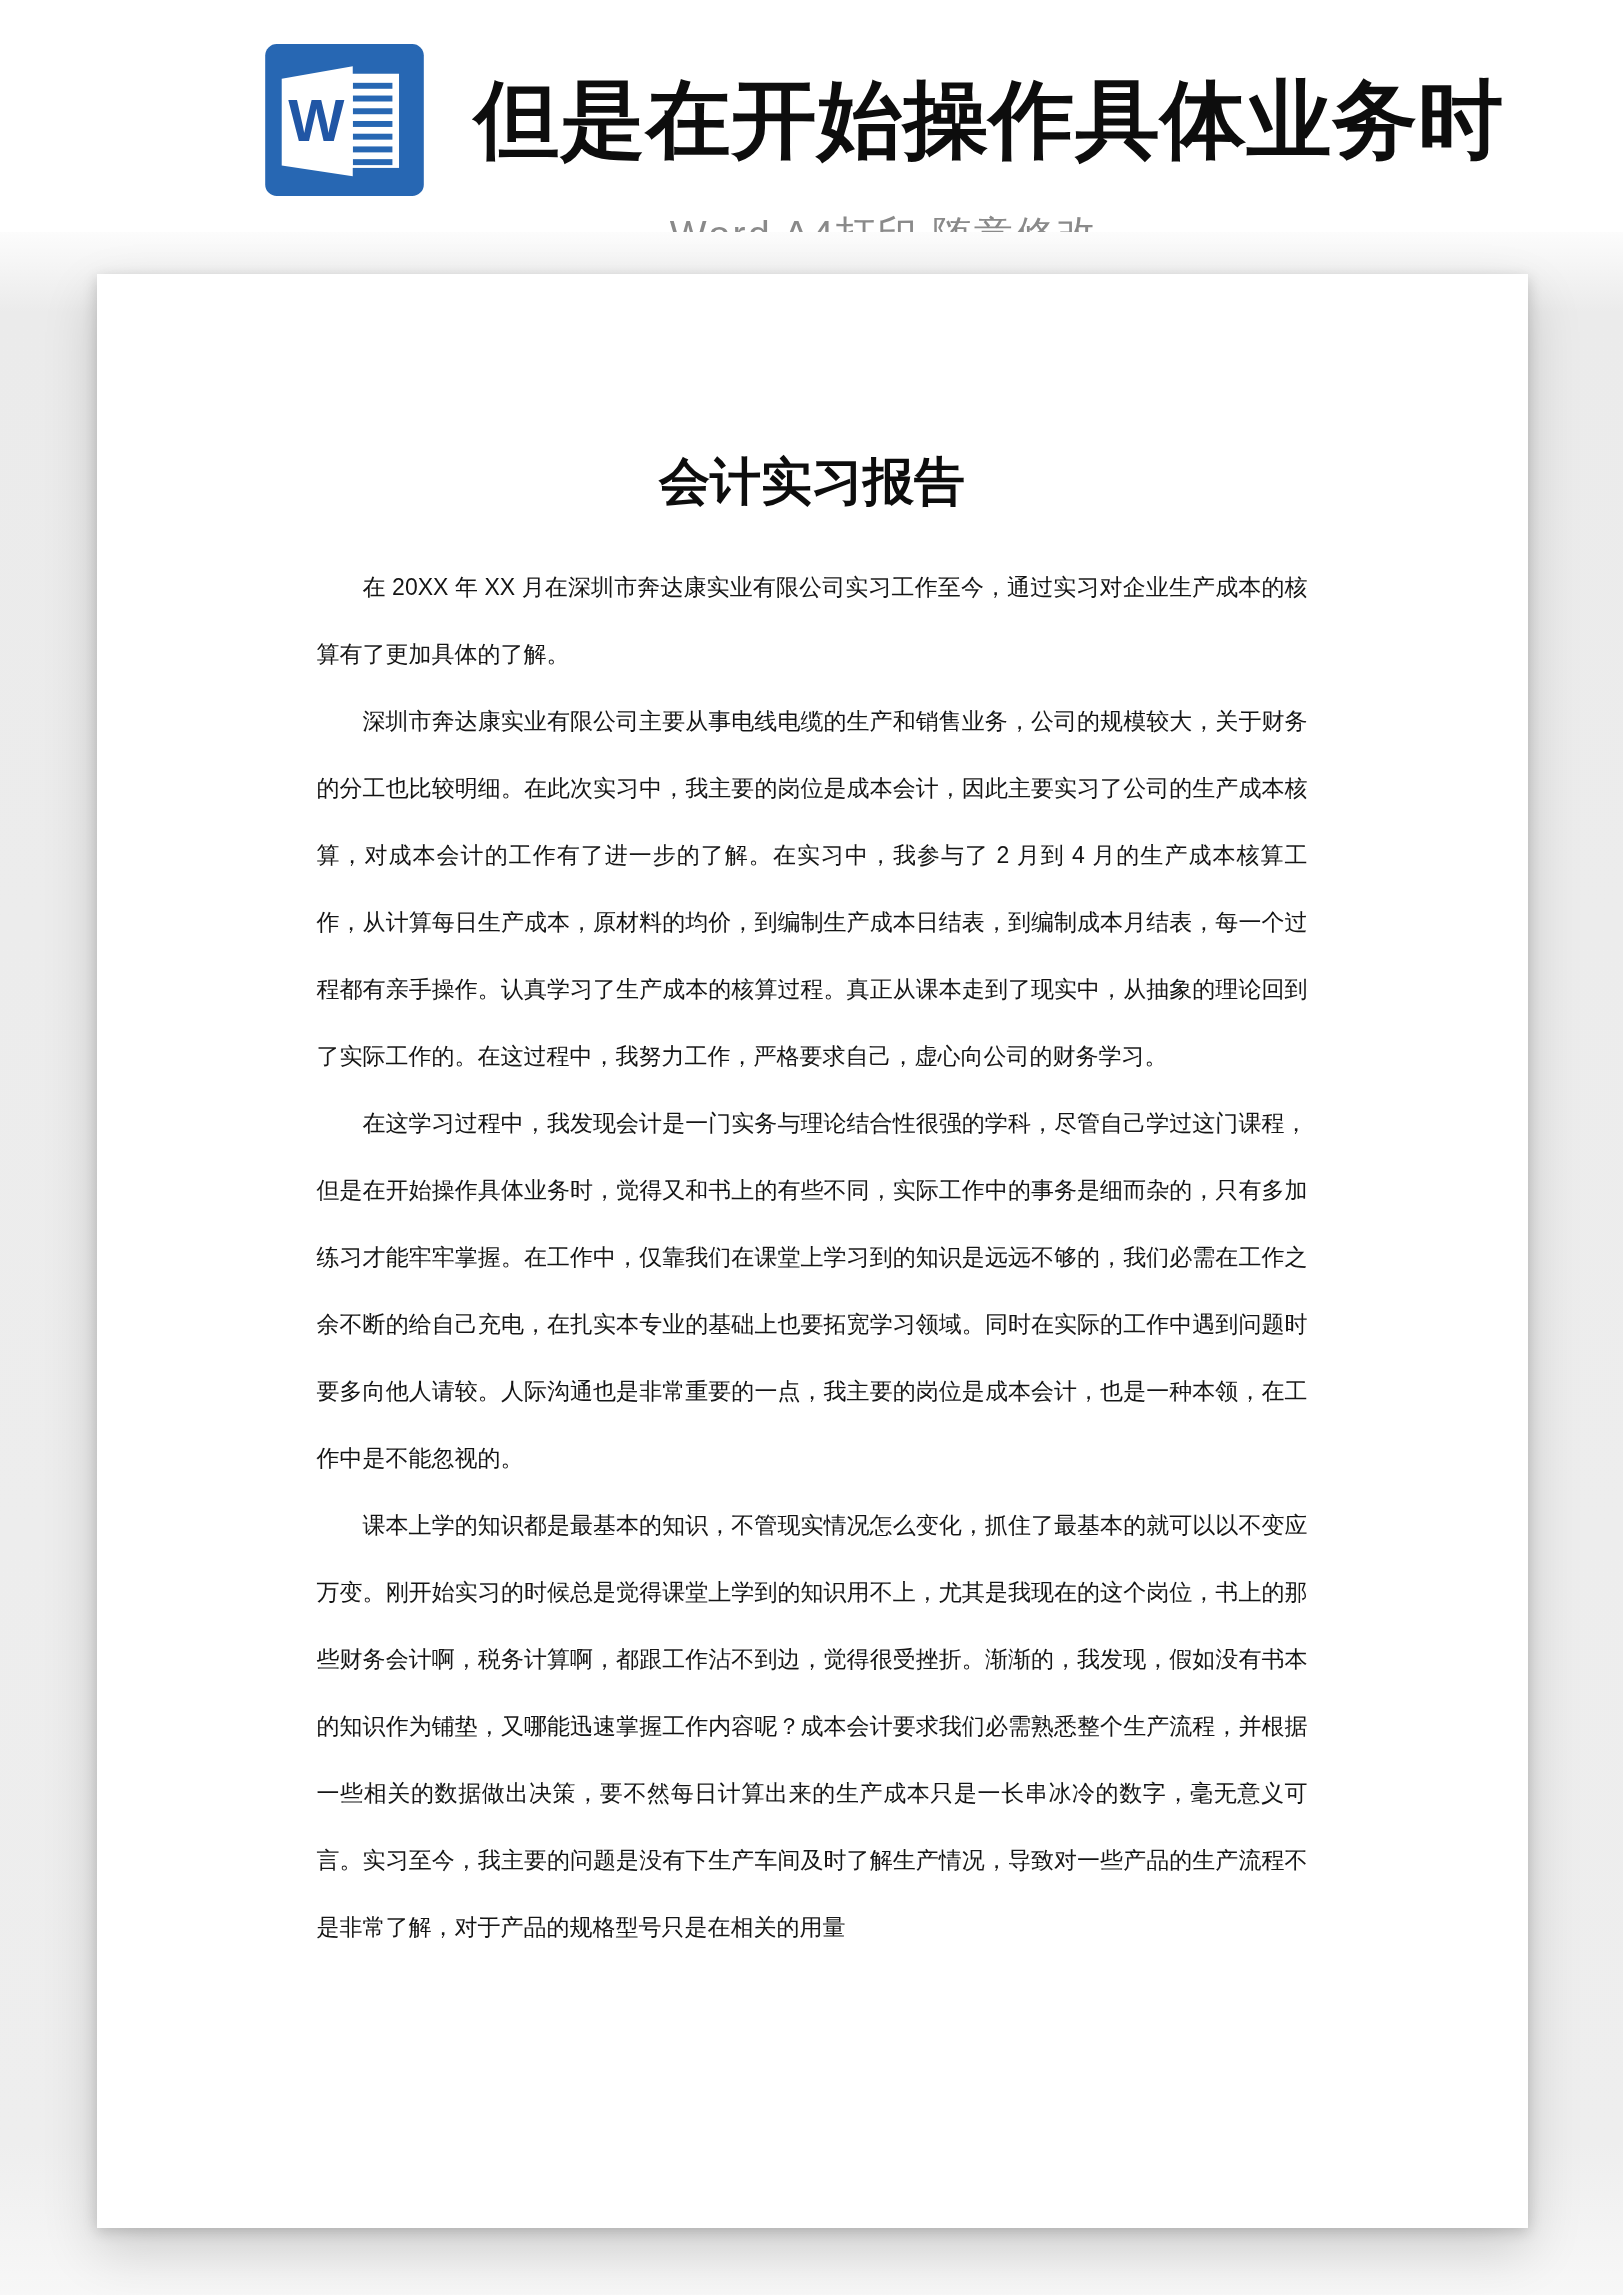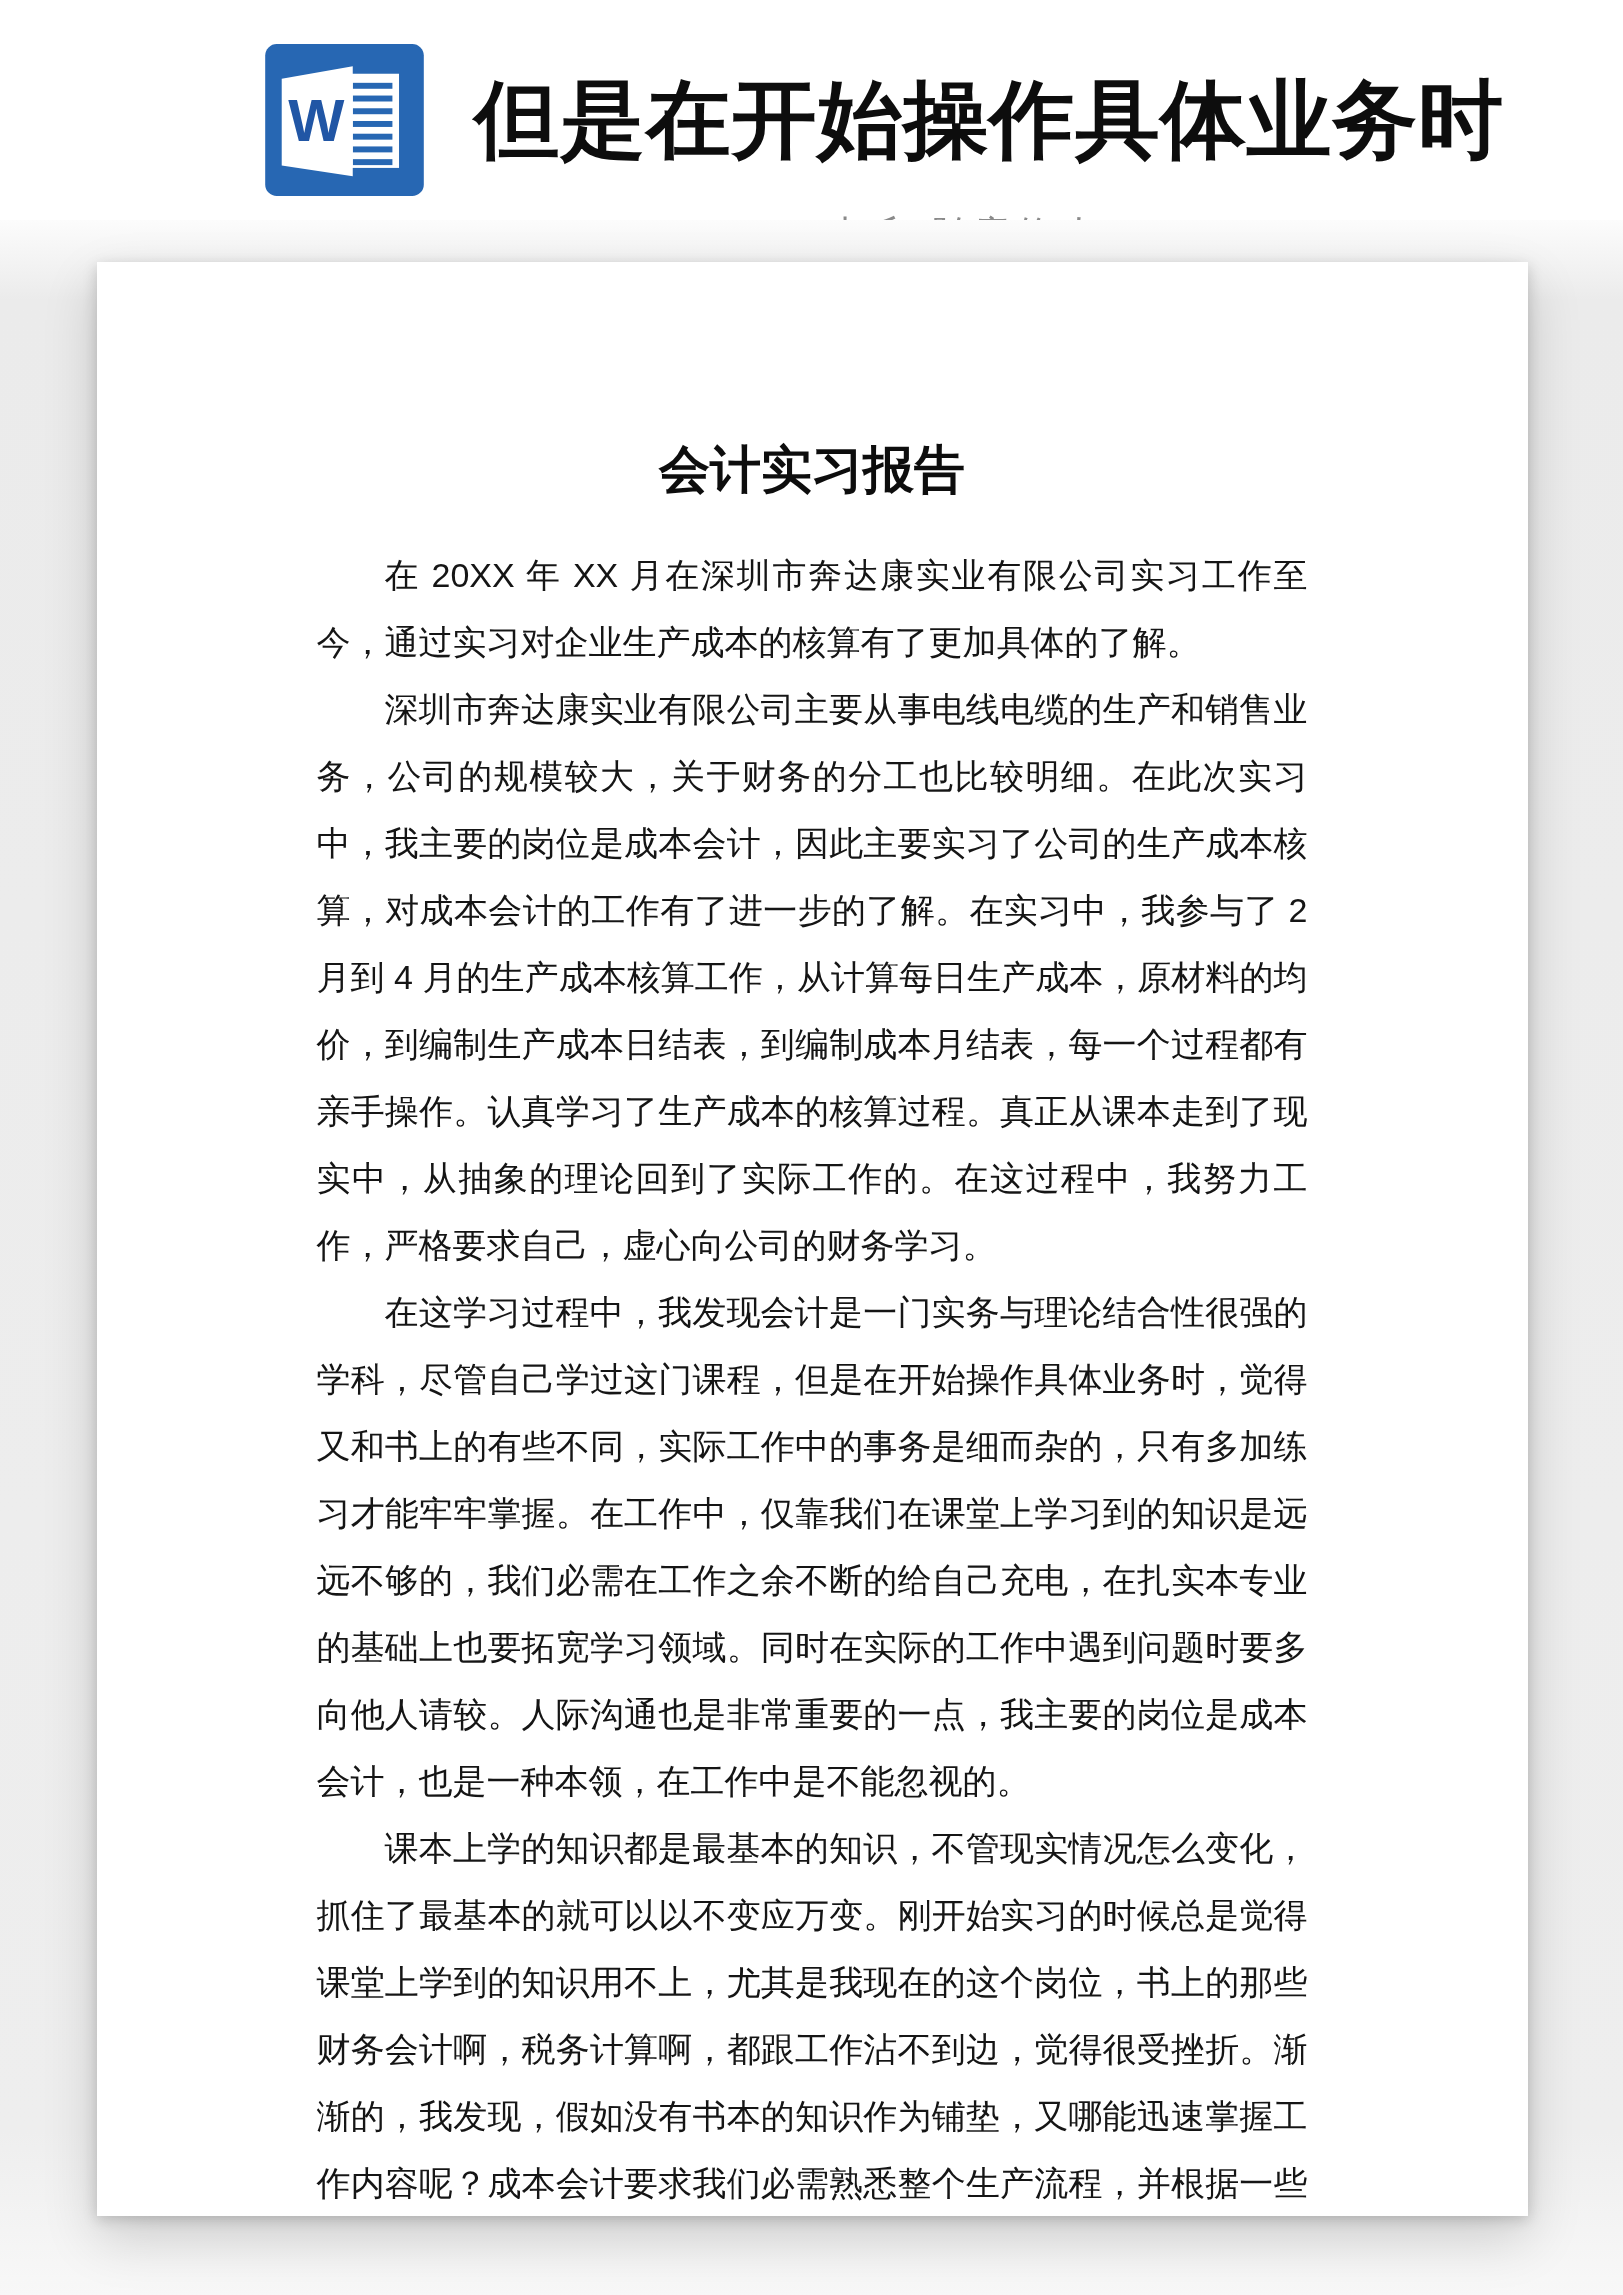--- a/index.html
+++ b/index.html
@@ -60,37 +60,37 @@
     background:linear-gradient(180deg,
       #fcfcfc 0px,
       #ebebeb 80px,
       #eeeeee 1912px,
       #f8f8f8 100%);
   }
   .page {
     position:relative;
     width:1431px;
     height:1954px;
-    margin:0 auto;
+    margin:12px auto;
     top:42px;
     background:#ffffff;
     box-shadow:0 4.2px 13.5px rgba(0,0,0,0.18), 0 22px 51px rgba(0,0,0,0.16);
     padding:182px 220px 12px 220px;
     overflow:hidden;
   }
   .doc-title {
     text-align:center;
     font-size:51px;
     line-height:1;
     font-weight:700;
     color:#0d0d0d;
     margin-bottom:47px;
   }
   .doc-body p {
-    font-size:34px;
+    font-size:23px;
     line-height:67px;
     color:#151515;
     text-align:justify;
     text-indent:2em;
     word-break:normal;
   }
 </style>
 </head>
 <body>
 

